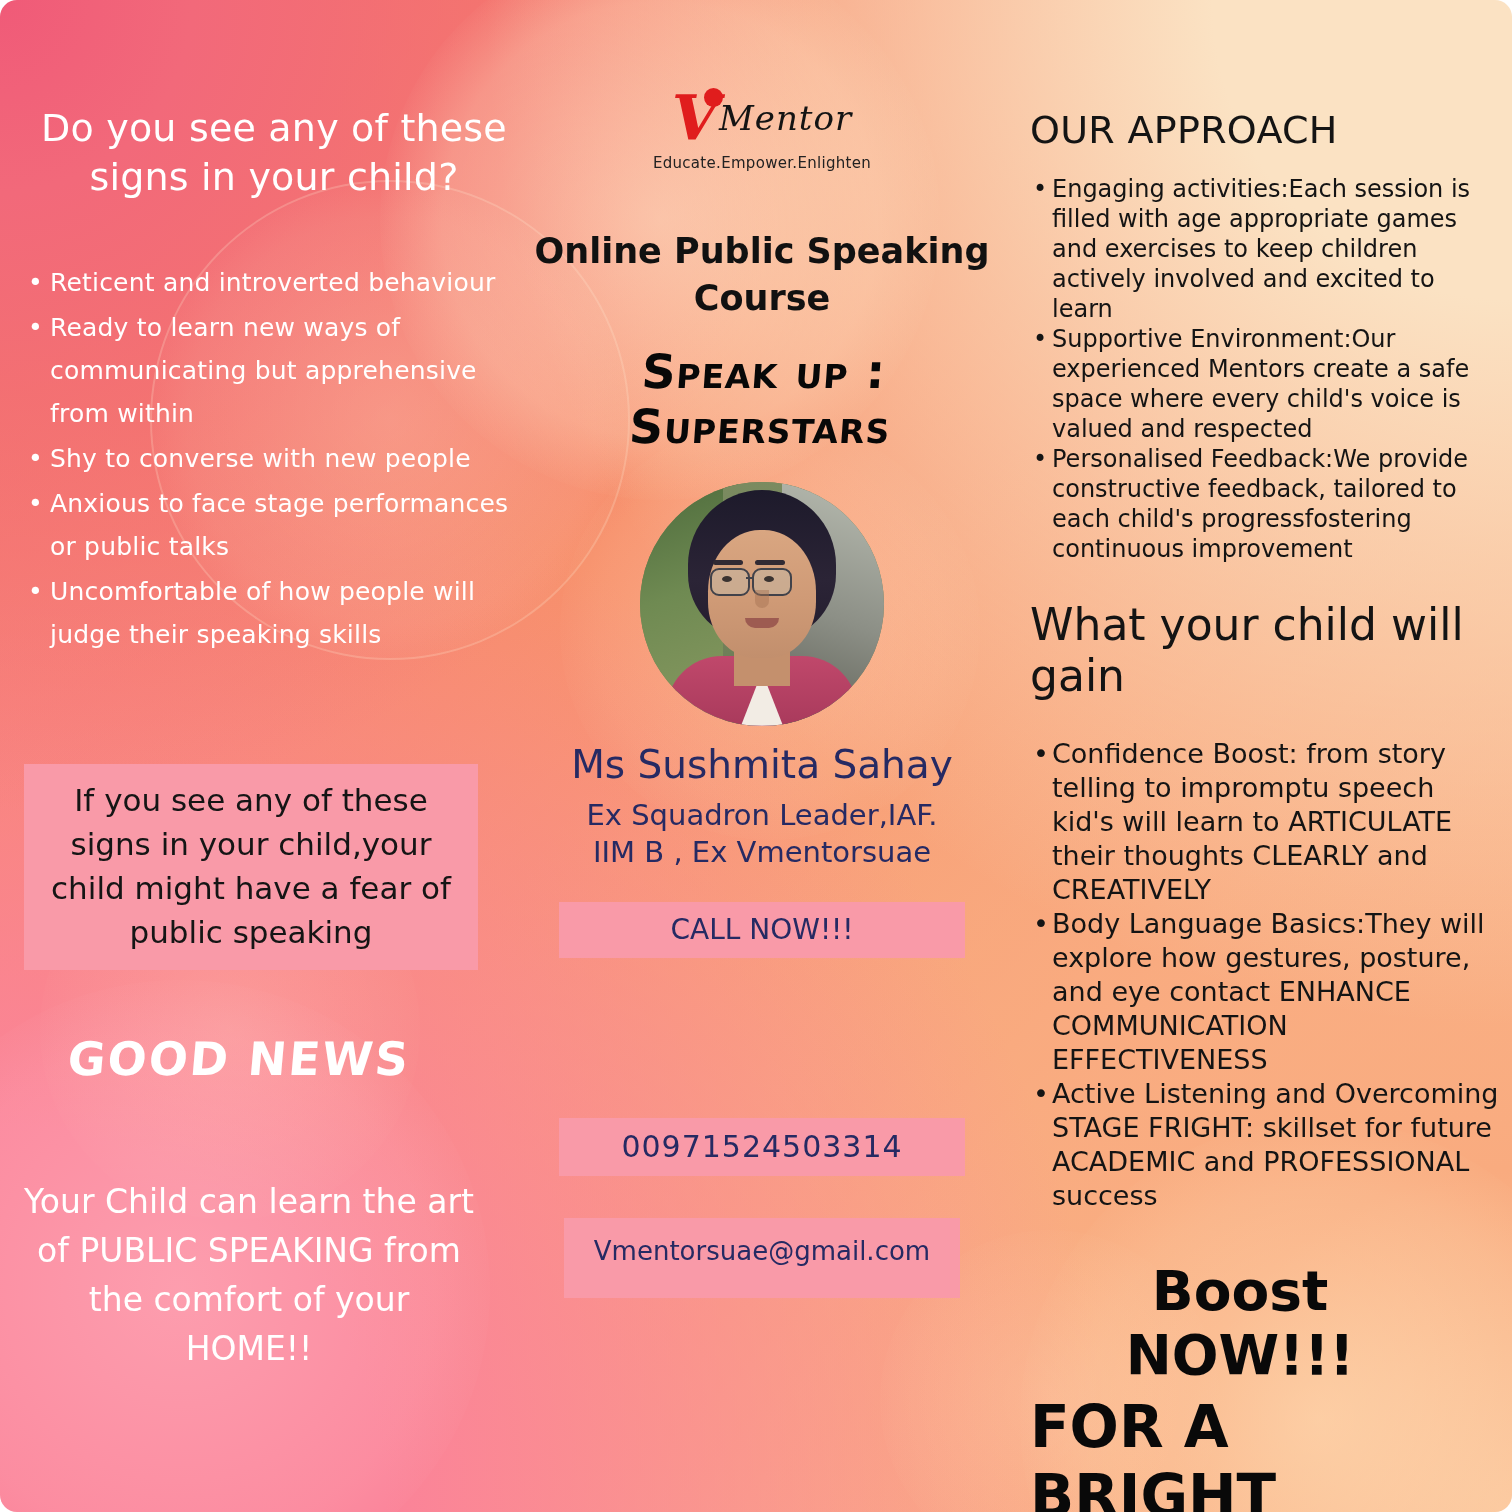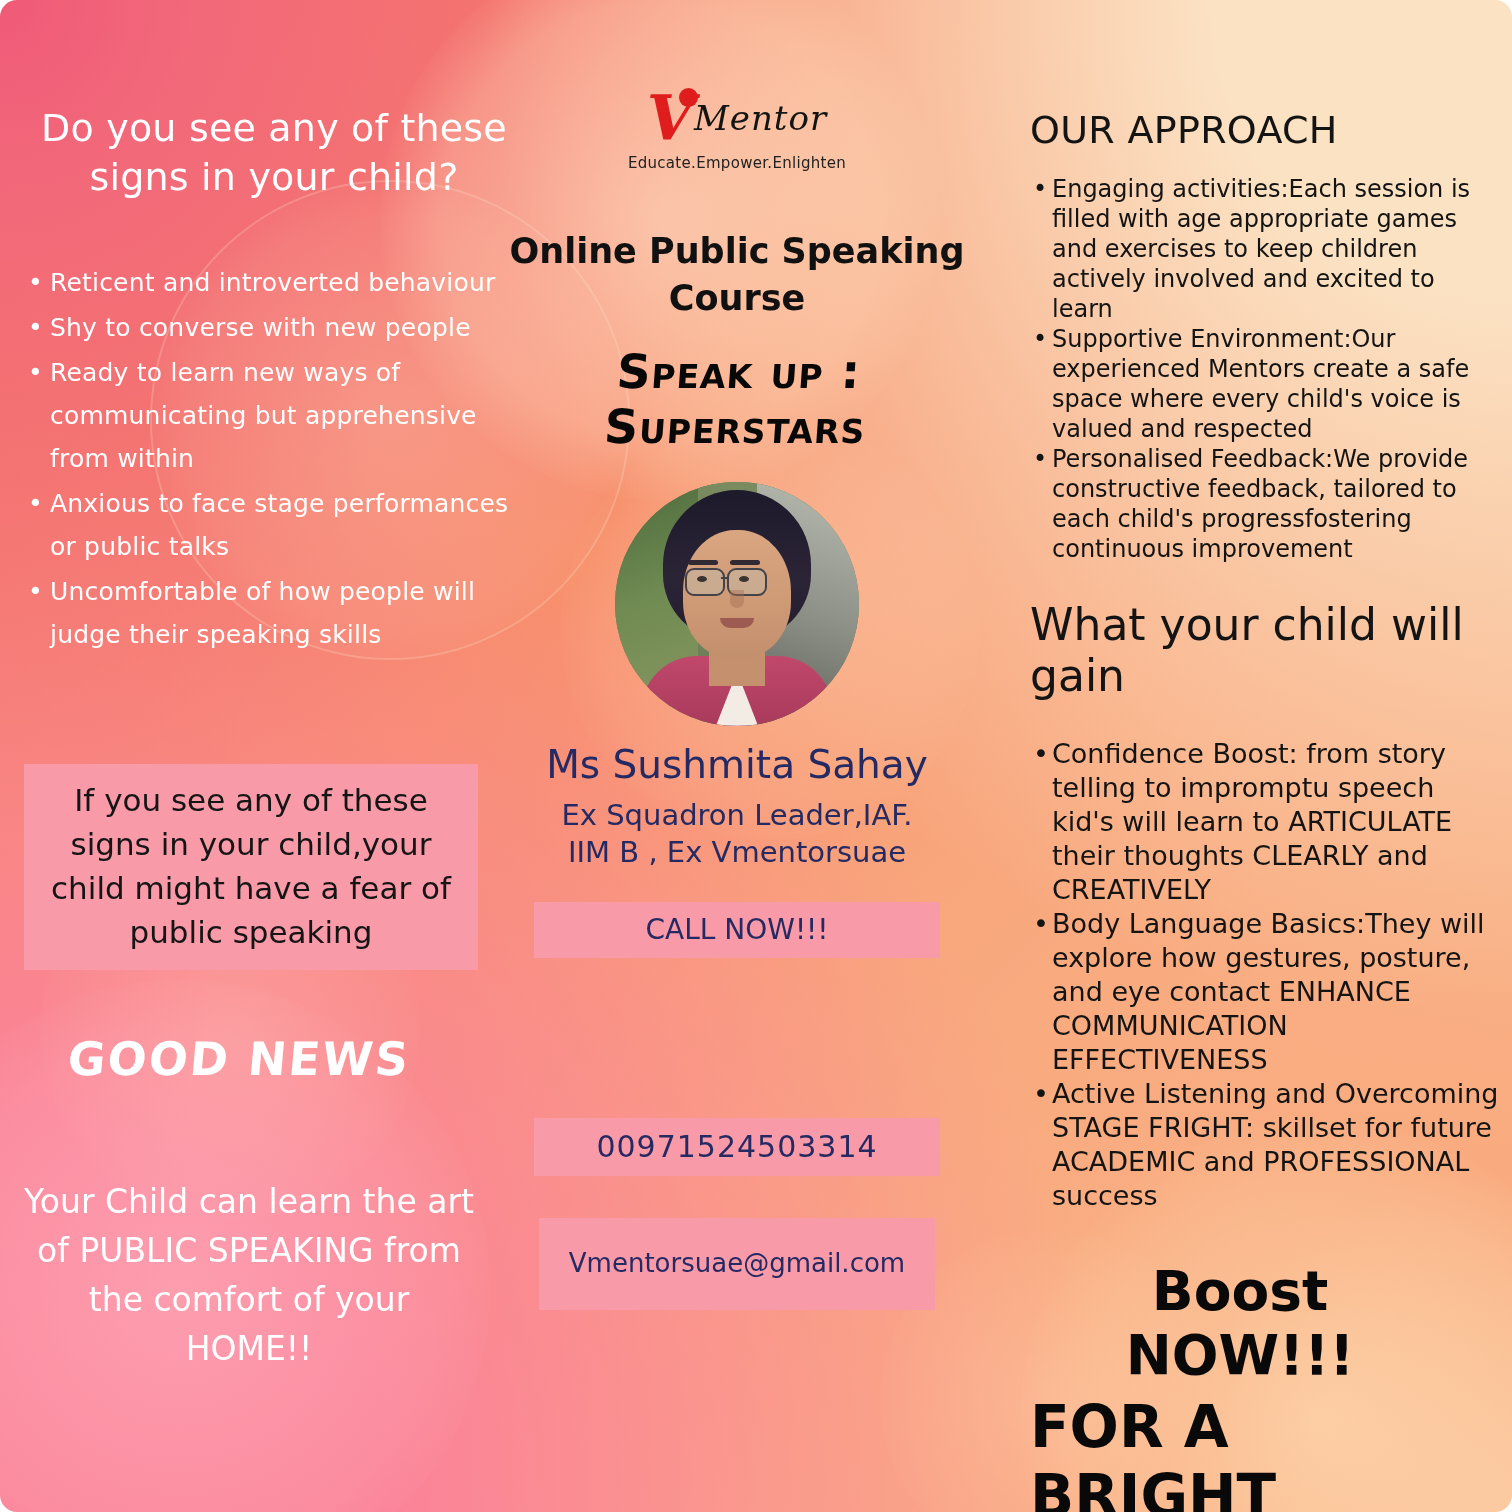--- a/index.html
+++ b/index.html
@@ -45,21 +45,21 @@
   .b5 { left: 880px;  top: 1230px; width: 340px;  height: 340px;
         background: radial-gradient(circle, rgba(255,210,175,0.32) 0%, rgba(255,205,170,0.10) 60%, rgba(255,205,170,0) 76%); }
   .b6 { left: 560px;  top: 420px;  width: 420px;  height: 420px;
         background: radial-gradient(circle, rgba(255,226,195,0.30) 0%, rgba(255,220,190,0.10) 58%, rgba(255,220,190,0) 74%); }
   .b7 { left: 40px;   top: 840px;  width: 380px;  height: 380px;
         background: radial-gradient(circle, rgba(255,205,185,0.28) 0%, rgba(255,200,180,0.08) 60%, rgba(255,200,180,0) 76%); }
 
   
   .col { position: absolute; }
   .col-left   { left: 24px;   top: 0;   width: 500px;  }
-  .col-center { left: 487px;  top: 0;   width: 500px;  }
+  .col-center { left: 512px;  top: 0;   width: 500px;  }
   .col-right  { left: 1030px; top: 0;   width: 470px;  }
 
   
   .left-heading {
     margin: 104px 0 0 0;
     color: #ffffff;
     font-size: 38px;
     line-height: 1.28;
     font-weight: 400;
     text-align: center;
@@ -306,21 +306,21 @@
     margin: 160px auto 0 auto;
     width: 390px;
     font-size: 30px;
     padding: 11px 8px 12px 8px;
     letter-spacing: 1px;
   }
   .email-band {
     margin: 42px auto 0 auto;
     width: 380px;
     font-size: 26px;
-    padding: 30px 8px 32px 8px;
+    padding: 18px 8px 32px 8px;
   }
 
   
   .right-heading-1 {
     margin-top: 108px;
     color: #141414;
     font-size: 38px;
     letter-spacing: 0.3px;
     font-family: "DejaVu Sans", sans-serif;
   }
@@ -383,22 +383,22 @@
   <div class="bokeh b3"></div>
   <div class="bokeh b4"></div>
   <div class="bokeh b5"></div>
 
   <div class="col col-left">
 
     <div class="left-heading">Do you see any of these signs in your child?</div>
 
     <ul class="signs-list">
       <li>Reticent and introverted behaviour</li>
+      <li>Ready to learn new ways of communicating but apprehensive from within</li>
       <li>Shy to converse with new people</li>
-      <li>Ready to learn new ways of communicating but apprehensive from within</li>
       <li>Anxious to face stage performances or public talks</li>
       <li>Uncomfortable of how people will judge their speaking skills</li>
     </ul>
 
     <div class="pink-callout">If you see any of these signs in your child,your child might have a fear of public speaking</div>
 
     <div class="good-news">GOOD NEWS</div>
 
     <div class="left-closing">Your Child can learn the art of PUBLIC SPEAKING from the comfort of your HOME!!</div>
   </div>

